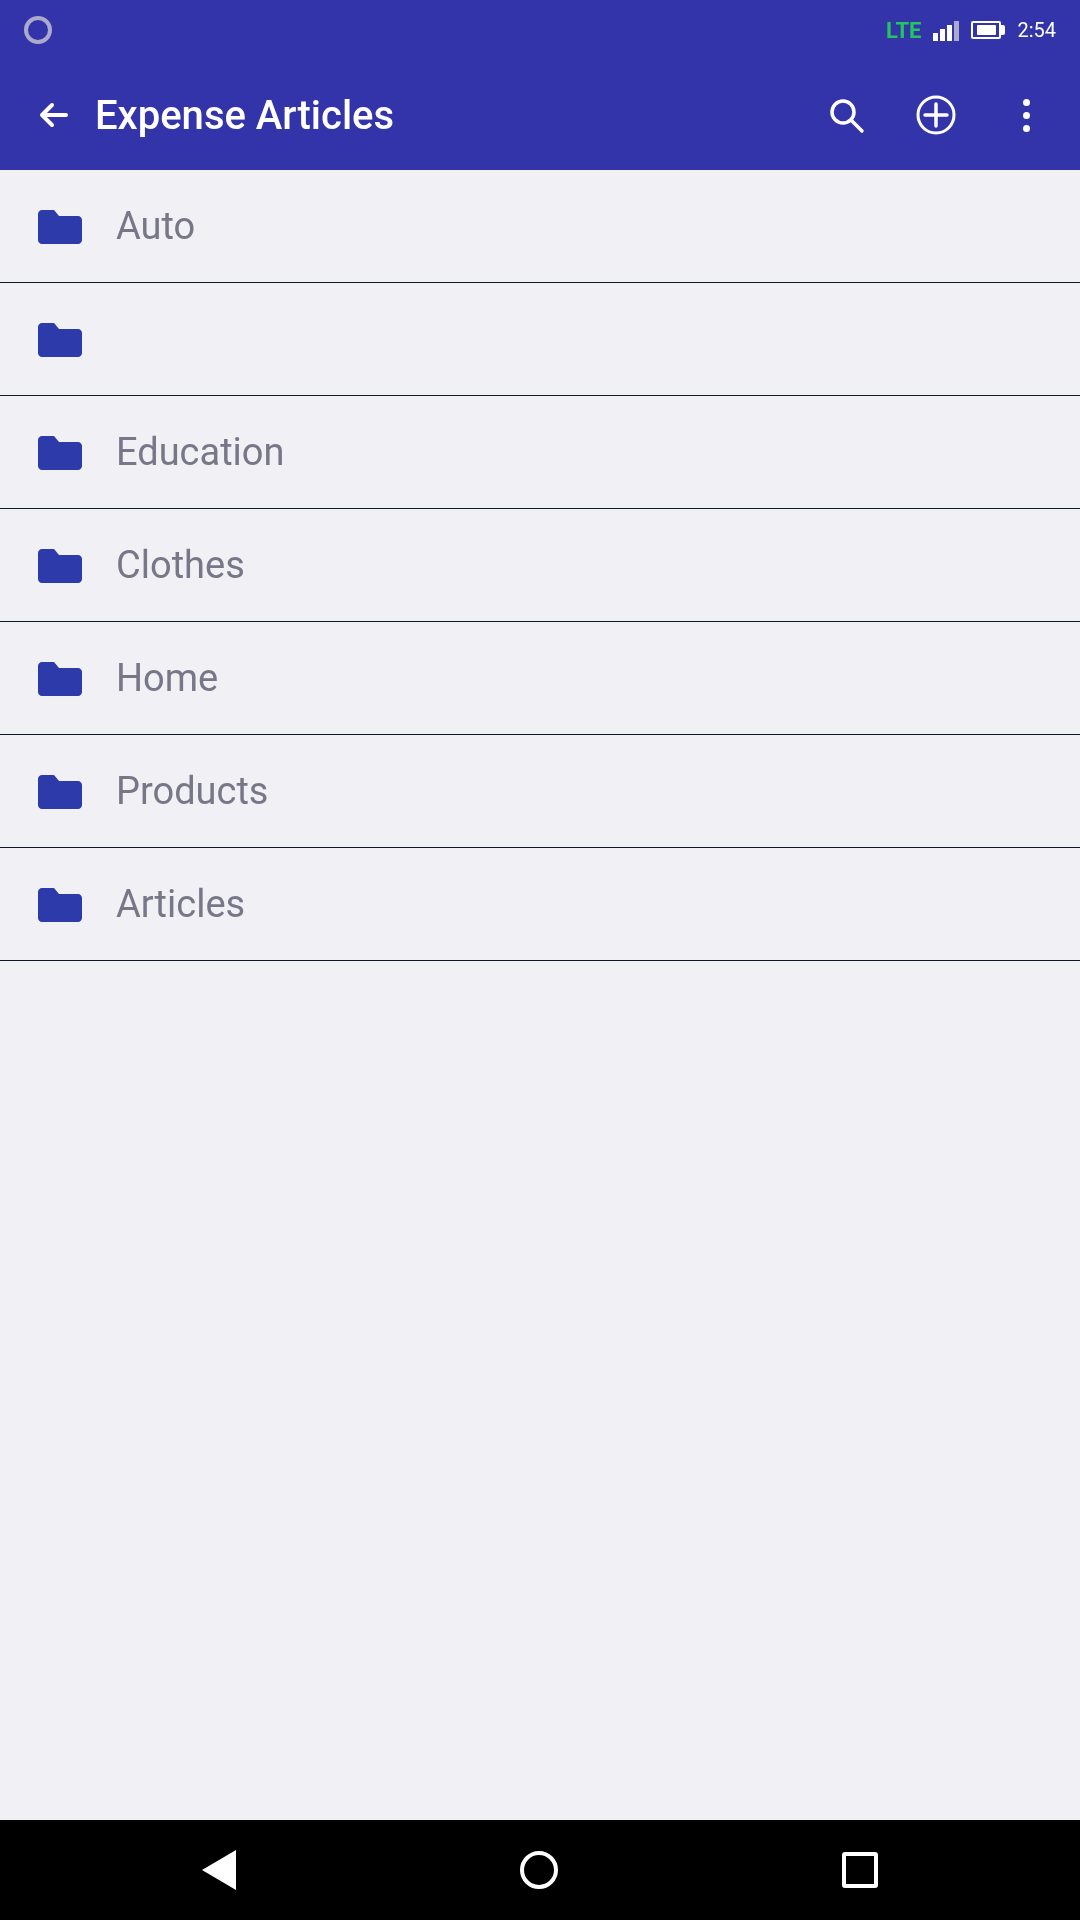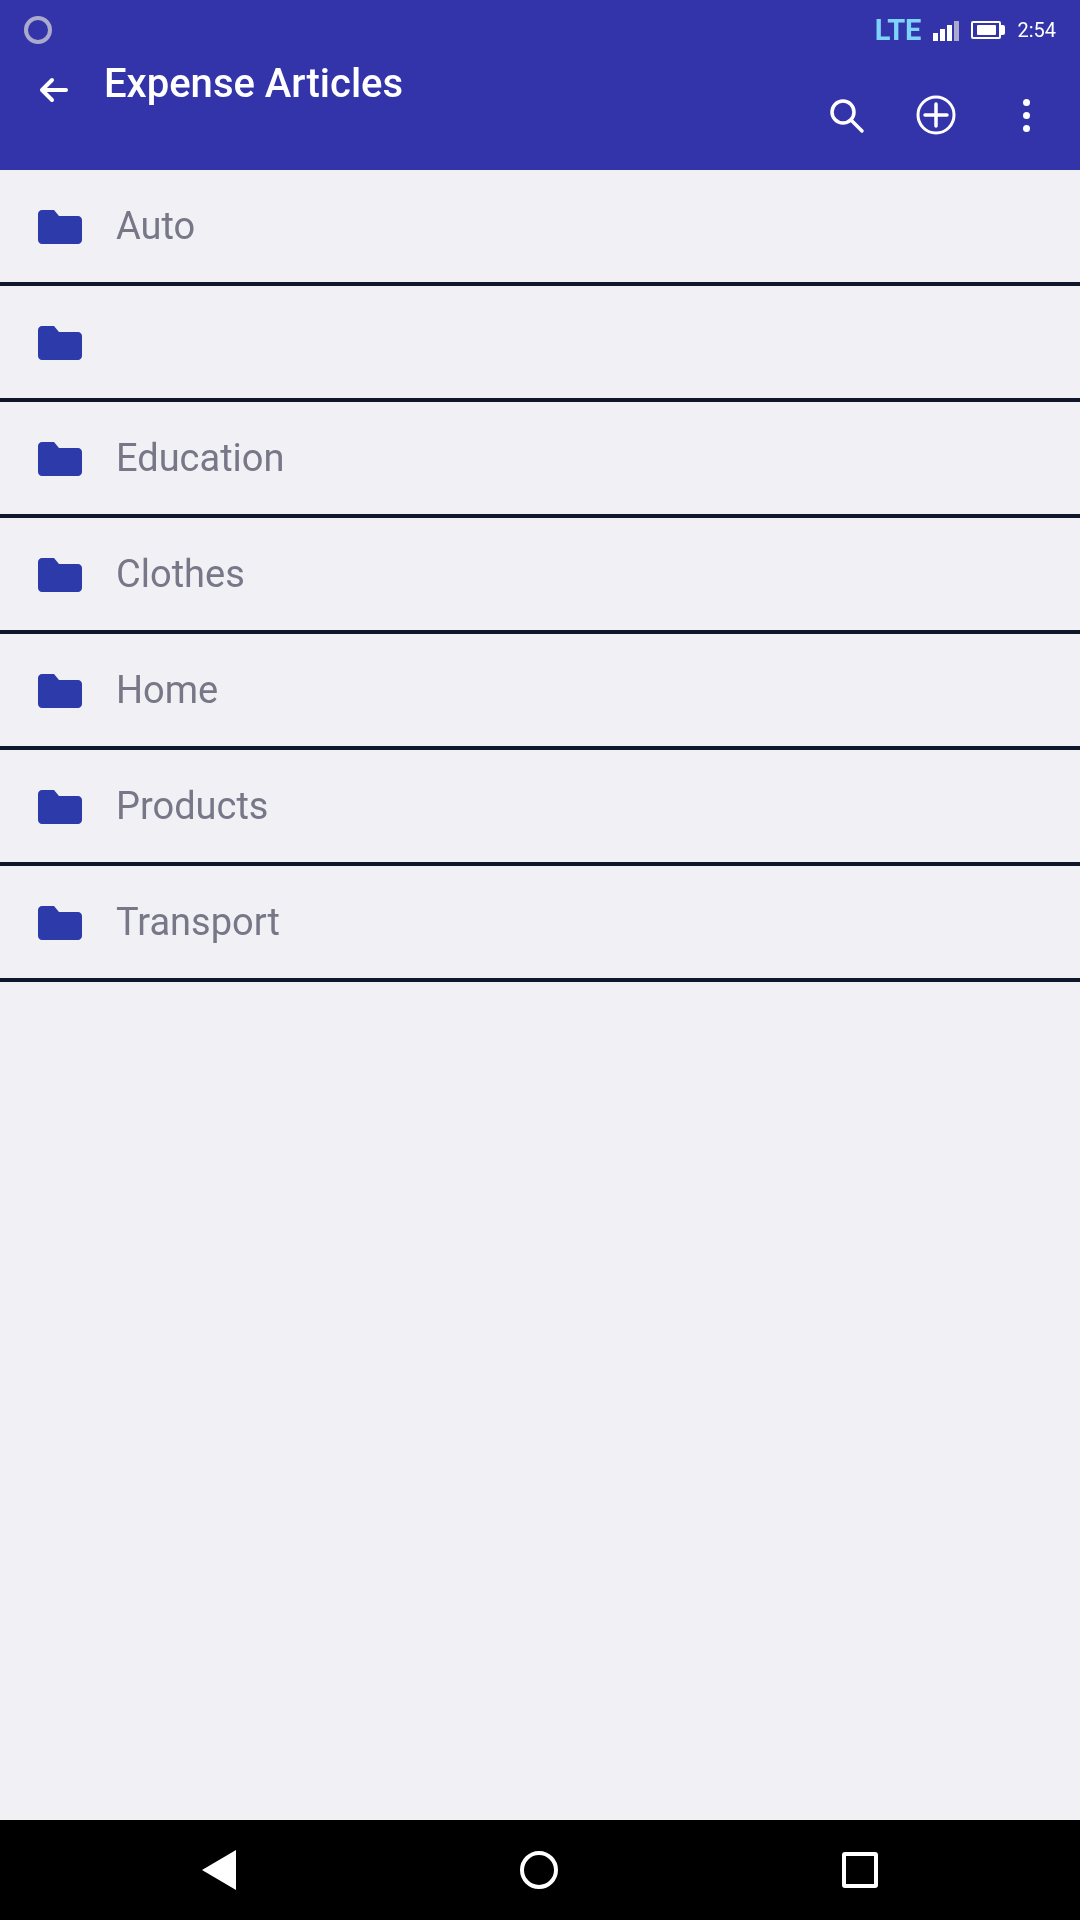--- a/index.html
+++ b/index.html
@@ -43,22 +43,22 @@
       background: transparent;
     }
 
     .status-right {
       display: flex;
       align-items: center;
       gap: 12px;
     }
 
     .status-lte {
-      color: #7dd3fc;
-      font-size: 29px;
+      color: #22c55e;
+      font-size: 22px;
       font-weight: bold;
     }
 
     .signal-icon {
       display: flex;
       align-items: flex-end;
       gap: 2px;
       height: 22px;
     }
 
@@ -102,22 +102,23 @@
       font-size: 20px;
       font-weight: 400;
     }
 
     
     .app-bar {
       width: 100%;
       height: 110px;
       background: #3333aa;
       display: flex;
+      align-items: center;
       padding: 0 24px;
-      gap: 20px;
+      gap: 11px;
     }
 
     .app-bar-back {
       color: white;
       font-size: 44px;
       cursor: pointer;
       display: flex;
       align-items: center;
       justify-content: center;
       width: 60px;
@@ -178,21 +179,21 @@
     .list-container {
       flex: 1;
       background: #f0f0f5;
       overflow-y: auto;
     }
 
     .list-item {
       display: flex;
       align-items: center;
       padding: 28px 32px;
-      border-bottom: 4px solid #0f172a;
+      border-bottom: 1px solid #0f172a;
       background: #f0f0f5;
       cursor: pointer;
       gap: 28px;
     }
 
     .folder-icon {
       width: 56px;
       height: 56px;
       flex-shrink: 0;
     }
@@ -373,21 +374,21 @@
       <span class="item-label">Products</span>
     </div>
     <div class="list-item">
       <div class="folder-icon">
         <svg class="folder-svg" viewBox="0 0 56 56" fill="none">
 
           <path d="M6 16C6 13.8 7.8 12 10 12H22L27 18H46C48.2 18 50 19.8 50 22V42C50 44.2 48.2 46 46 46H10C7.8 46 6 44.2 6 42V16Z" fill="#2d3aaa"></path>
           <path d="M6 22H50" stroke="#2d3aaa" stroke-width="0"></path>
         </svg>
       </div>
-      <span class="item-label">Transport</span>
+      <span class="item-label">Articles</span>
     </div>
   </div>
 
 <div class="bottom-nav">
   <div class="nav-btn">
     <div class="nav-back-triangle"></div>
   </div>
   <div class="nav-btn">
     <div class="nav-home-circle"></div>
   </div>

